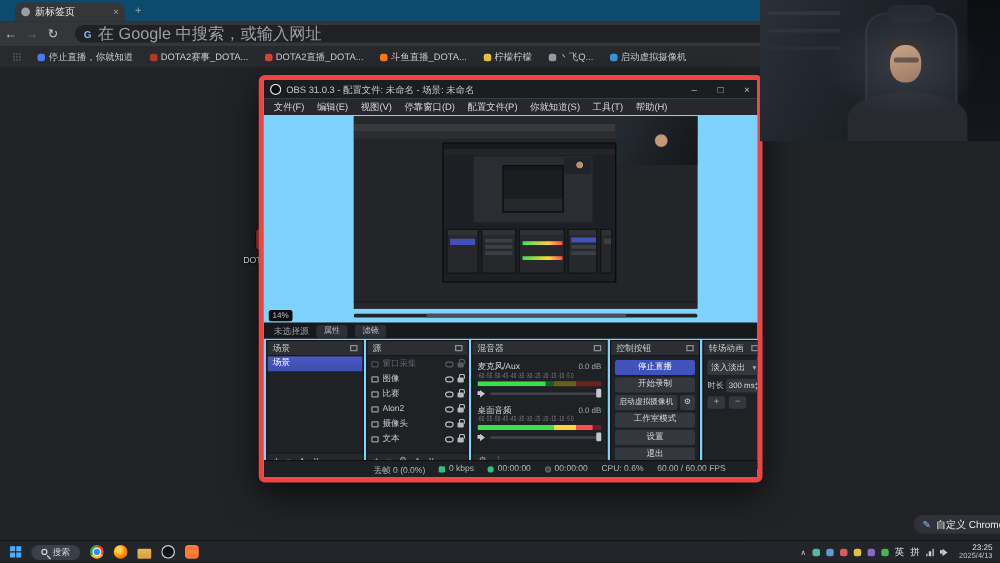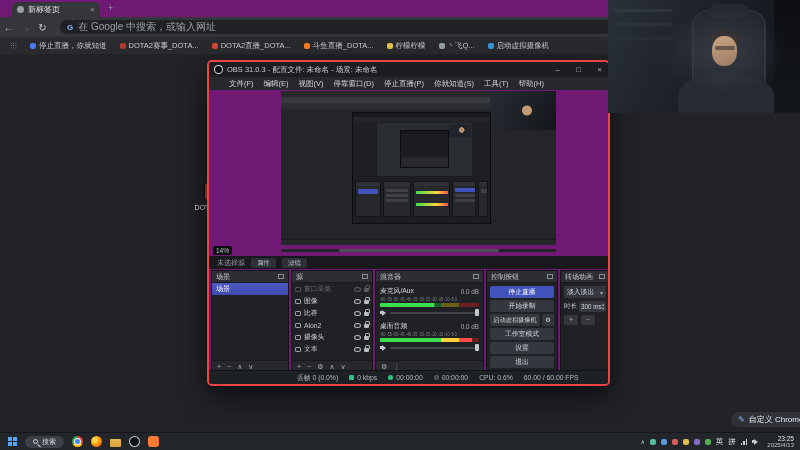--- a/index.html
+++ b/index.html
@@ -1,55 +1,55 @@
 <!DOCTYPE html>
 <html><head>
 <meta charset="utf-8">
 <style>
   *{margin:0;padding:0;box-sizing:border-box}
   html,body{width:800px;height:450px;overflow:hidden;background:#000}
   body{font-family:"Liberation Sans",sans-serif}
   #screen{position:absolute;inset:0;width:800px;height:450px;background:#212327;overflow:hidden;cursor:default}
 
   
-  #tabstrip{position:absolute;left:0;top:0;width:800px;height:17px;background:#701a75}
+  #tabstrip{position:absolute;left:0;top:0;width:800px;height:17px;background:#0c4a6e}
   .tab{position:absolute;left:12px;top:2px;width:88px;height:15px;background:#35363a;border-radius:6px 6px 0 0;display:flex;align-items:center;gap:4px;padding:0 5px}
   .tab-fav{width:7px;height:7px;border-radius:50%;background:#9aa0a6;flex:none}
   .tab-title{font-size:8px;color:#e8eaed;white-space:nowrap;overflow:hidden;flex:1}
   .tab-close{font-size:8px;color:#9aa0a6;flex:none}
   .newtab{position:absolute;left:108px;top:3px;font-size:9px;color:#9aa0a6}
   #navbar{position:absolute;left:0;top:17px;width:800px;height:20px;background:#35363a;display:flex;align-items:center}
   .nbi{font-size:10px;color:#c4c7cc;width:17px;text-align:center}
   .nbi.dim{color:#6d7178}
   #omnibox{position:absolute;left:60px;top:3px;width:684px;height:14px;border-radius:7px;background:#202124;display:flex;align-items:center;gap:5px;padding:0 7px}
   .gico{font-size:8px;font-weight:bold;color:#8ab4f8}
-  .omni-text{font-size:10px;color:#9aa0a6;white-space:nowrap;overflow:hidden}
+  .omni-text{font-size:13px;color:#9aa0a6;white-space:nowrap;overflow:hidden}
   .avatar{position:absolute;right:28px;top:5px;width:10px;height:10px;border-radius:50%;background:#7a7f87}
   #menu-dots{position:absolute;right:10px;top:3px;font-size:10px;color:#c4c7cc}
   #bookmarksbar{position:absolute;left:0;top:37px;width:800px;height:17px;background:#292a2d;display:flex;align-items:center;gap:13px;padding-left:10px}
   .appsgrid{width:7px;height:7px;background-image:radial-gradient(#9aa0a6 34%,transparent 36%);background-size:2.4px 2.4px;flex:none}
   .bm{display:flex;align-items:center;gap:3px;flex:none}
   .bmf{width:6px;height:6px;border-radius:2px;flex:none}
   .f1{background:#4a7af0}.f2{background:#b0392b}.f3{background:#d8453a}.f4{background:#ff7a1a}.f5{background:#e7c54a}.f6{background:#95a0a6}.f7{background:#3498db}
   .bml{font-size:7.5px;color:#c9ccd1;white-space:nowrap}
   #page{position:absolute;left:0;top:54px;width:800px;height:378px;background:#212327}
   #shortcut{position:absolute;left:183px;top:129px;width:60px;text-align:center}
   .sc-ico{width:17px;height:17px;margin:0 auto;border-radius:3px;background:linear-gradient(135deg,#c0392b 0 62%,#7e211c 62%);box-shadow:0 0 0 1px #151517}
   .sc-label{margin-top:3px;font-size:7px;color:#ededed;text-shadow:0 1px 2px #000}
   #customize{position:absolute;left:731px;top:358px;height:15px;border-radius:8px;background:#2f3238;display:flex;align-items:center;gap:4px;padding:0 7px}
   .pencil{font-size:8px;color:#8ab4f8}
   #customize span:last-child{font-size:8px;color:#e8eaed;white-space:nowrap}
 
   
-  #obs{position:absolute;left:207px;top:60px;width:403px;height:326px;background:#701a75;border:2px solid #ef4444;border-radius:5px;box-shadow:0 10px 28px rgba(0,0,0,.65);z-index:20;overflow:hidden}
+  #obs{position:absolute;left:207px;top:60px;width:403px;height:326px;background:#7dd3fc;border:4px solid #ef4444;border-radius:5px;box-shadow:0 10px 28px rgba(0,0,0,.65);z-index:20;overflow:hidden}
   #obs-titlebar{position:absolute;left:0;top:0;right:0;height:15px;background:#1b1d21;display:flex;align-items:center;padding-left:5px;gap:4px}
   .obs-logo{width:9px;height:9px;border-radius:50%;background:#0b0c0e;box-shadow:inset 0 0 0 1px #dfe2e6;flex:none}
   #obs-title{font-size:7.5px;color:#c6c9ce;white-space:nowrap;overflow:hidden;flex:1}
   .wb{width:17px;text-align:center;font-size:8px;color:#b5b9bf;flex:none}
-  #obs-menubar{position:absolute;left:0;top:15px;right:0;height:13px;background:#26282d;display:flex;align-items:center;padding-left:15px}
+  #obs-menubar{position:absolute;left:0;top:15px;right:0;height:13px;background:#26282d;display:flex;align-items:center;padding-left:3px}
   .mi{font-size:7.5px;color:#d2d5da;padding:0 5px;white-space:nowrap}
 
   #obs-canvas{position:absolute;left:72px;top:29px;width:275px;height:154px;background:#26282c;overflow:hidden}
   .mini-browser{position:absolute;left:0;top:0;right:0;height:18px;background:linear-gradient(#26282c,#26282c) 0 0/100% 6px no-repeat,linear-gradient(#37393d,#37393d) 0 6px/100% 6px no-repeat,linear-gradient(#2b2d30,#2b2d30) 0 12px/100% 6px no-repeat;background-color:#232528}
   .mini-cam{position:absolute;right:0;top:0;width:66px;height:39px;background:radial-gradient(circle at 56% 50%,#c49a76 0 4.5px,rgba(0,0,0,0) 5.5px),linear-gradient(115deg,#272c34,#14161a)}
   .mini-page{position:absolute;left:0;top:18px;right:0;bottom:6px;background:#232528}
   .mini-obs{position:absolute;left:71px;top:21px;width:139px;height:112px;background:#1d1f24;border:1px solid #0a0b0d}
   .mini-obs::before{content:'';position:absolute;left:0;top:0;right:0;height:9px;background:linear-gradient(#17191c 0 4px,#232529 4px 9px)}
   .mini-canvas{position:absolute;left:24px;top:10px;width:95px;height:53px;background:#2a2d31}
   .mini2-obs{position:absolute;left:23px;top:7px;width:49px;height:38px;background-color:#1b1d21;border:1px solid #0b0c0e;background-image:linear-gradient(#15171a,#15171a),linear-gradient(#26282c,#26282c),linear-gradient(#4350b8,#4350b8);background-repeat:no-repeat;background-position:0 0,0 26px,29px 29px;background-size:100% 3px,100% 10px,8px 3px}
@@ -235,21 +235,21 @@
       <span id="obs-title">OBS 31.0.3 - 配置文件: 未命名 - 场景: 未命名</span>
       <span class="wb">–</span>
       <span class="wb">□</span>
       <span class="wb">×</span>
     </div>
     <div id="obs-menubar">
       <span class="mi">文件(F)</span>
       <span class="mi">编辑(E)</span>
       <span class="mi">视图(V)</span>
       <span class="mi">停靠窗口(D)</span>
-      <span class="mi">停止直播(P)</span>
+      <span class="mi">配置文件(P)</span>
       <span class="mi">你就知道(S)</span>
       <span class="mi">工具(T)</span>
       <span class="mi">帮助(H)</span>
     </div>
 
     <div id="obs-canvas">
       <div class="mini-page"></div>
       <div class="mini-browser"></div>
       <div class="mini-cam"></div>
       <div class="mini-obs">

